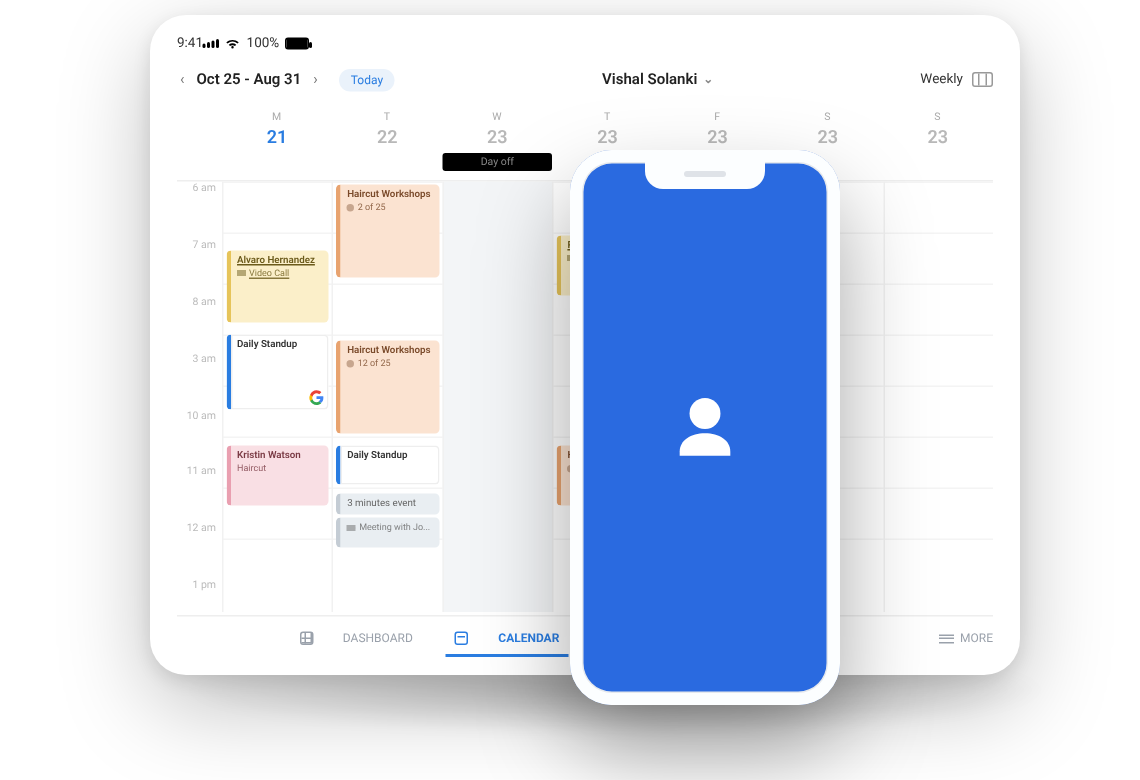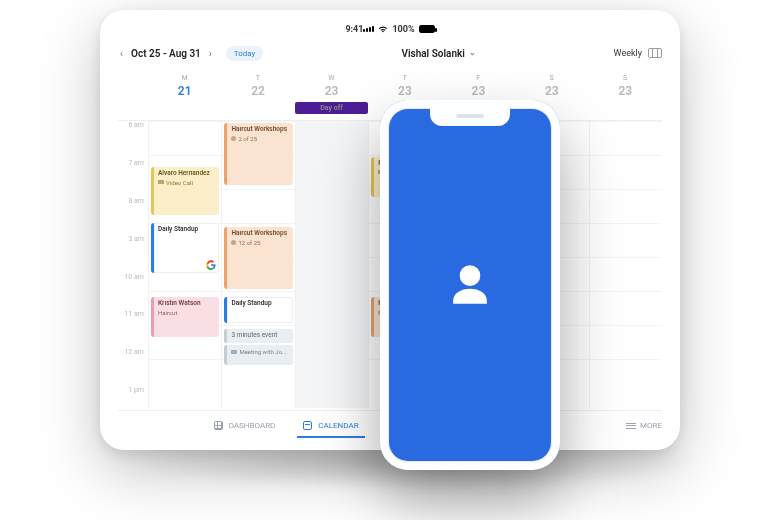--- a/index.html
+++ b/index.html
@@ -12,21 +12,21 @@
     left: 100px; top: 10px;
     width: 580px; height: 440px;
     background: #fff;
     border-radius: 24px;
     box-shadow: 0 20px 60px rgba(0,0,0,0.25), 0 4px 12px rgba(0,0,0,0.1);
     padding: 12px 18px 10px 18px;
     display: flex; flex-direction: column;
     font-size: 8px;
     color: #333;
   }
-  .status-bar { display: flex; justify-content: center; align-items: center; height: 14px; font-size: 9px; font-weight: 700; }
+  .status-bar { display: flex; justify-content: flex-start; align-items: center; height: 14px; font-size: 9px; font-weight: 400; }
   .status-right { display: flex; align-items: center; gap: 4px; }
   .sig-dots { display: flex; gap: 1px; align-items: flex-end; }
   .sig-dots span { width: 2px; background: #000; border-radius:1px; display:block; }
   .sig-dots span:nth-child(1){height:3px}
   .sig-dots span:nth-child(2){height:4px}
   .sig-dots span:nth-child(3){height:5px}
   .sig-dots span:nth-child(4){height:6px}
   .wifi-ic { width:10px; height:8px; }
   .batt { width: 16px; height: 8px; border:1px solid #000; border-radius:2px; position:relative; }
   .batt::after { content:""; position:absolute; right:-3px; top:2px; width:2px; height:4px; background:#000; border-radius:1px;}
@@ -43,49 +43,49 @@
   .view-icon { width:14px; height:10px; border:1px solid #999; border-radius:2px; display:flex;}
   .view-icon span{flex:1; border-right:1px solid #999;}
   .view-icon span:last-child{border:none;}
 
   .day-header { display:flex; border-bottom:1px solid #eee; margin-top:4px;}
   .time-gutter-h { width:30px; }
   .day-col-h { flex:1; text-align:center; padding:4px 0 6px; }
   .day-col-h .d { font-size:7px; color:#aaa; letter-spacing:0.5px;}
   .day-col-h .n { font-size:12px; font-weight:600; color:#b8b8b8; margin-top:2px;}
   .day-col-h.active .n { color:#2a7de1; }
-  .allday-cell { font-size:7px; background:#4c1d95; color:#888; text-align:center; padding:2px 0; margin-top:4px; border-radius:2px;font-weight:bold; }
+  .allday-cell { font-size:7px; background:#000000; color:#888; text-align:center; padding:2px 0; margin-top:4px; border-radius:2px; }
 
   .grid-wrap { flex:1; display:flex; overflow:hidden; position:relative;}
   .time-gutter { width:30px; display:flex; flex-direction:column;gap:16px; }
   .hour { height:34px; font-size:7px; color:#bbb; text-align:right; padding-right:4px; }
   .grid { flex:1; position:relative; display:flex; }
   .col { flex:1; position:relative; border-left:1px solid #f1f1f1;}
   .hline { position:absolute; left:0; right:0; height:1px; background:#f4f4f4; }
 
   .evt { position:absolute; left:2px; right:2px; border-radius:3px; padding:3px 4px; font-size:6.5px; line-height:1.2; overflow:hidden; border-left:3px solid transparent;}
   .evt .t { font-weight:600; display:block; margin-bottom:1px; white-space:nowrap; overflow:hidden; text-overflow:ellipsis;}
   .evt .s { font-size:6px; opacity:0.8; display:flex; align-items:center; gap:2px;}
   .cam-ic { width:6px; height:4px; background:currentColor; position:relative; display:inline-block; opacity:0.6;}
   .cam-ic::after{content:"";position:absolute; right:-2px; top:0; border:2px solid transparent; border-left-color:currentColor;}
   .ppl-ic { width:5px;height:5px;border-radius:50%;background:currentColor;opacity:0.5;display:inline-block;}
 
   .c-pink  { background:#f6d6da; border-left-color:#e07b8b; color:#7a3a44;}
   .c-peach { background:#fbe3d1; border-left-color:#e8a36f; color:#7a4a2a;}
-  .c-cream { background:#fbefc9; border-left-color:#e6c45a; color:#6b5a1a;}
+  .c-cream { background:#fbefc9; border-left-color:#e6c45a; color:#6b5a1a;text-decoration:underline;}
   .c-blue  { background:#fff; border-left-color:#2a7de1; color:#333; box-shadow:inset 0 0 0 1px #eee;}
   .c-grey  { background:#e9eef2; border-left-color:#c4ccd4; color:#666;}
   .c-lpink { background:#f9dfe4; border-left-color:#e99fb0; color:#7a3a44;}
 
   .g-badge { position:absolute; right:3px; bottom:3px; width:10px;height:10px; }
 
   .bottom-tabs { display:flex; align-items:center; height:30px; border-top:1px solid #eee; margin-top:2px; font-size:8px; color:#9aa1ab; }
   .bt-group { display:flex; gap:28px; margin:0 auto; }
-  .bt { display:flex; align-items:center; gap:6px; padding:6px 0; position:relative;}
-  .bt.active { color:#2a7de1; font-weight:400;}
+  .bt { display:flex; align-items:center; gap:20px; padding:6px 0; position:relative;}
+  .bt.active { color:#2a7de1; font-weight:700;}
   .bt.active::after { content:""; position:absolute; left:-6px; right:-6px; bottom:-2px; height:2px; background:#2a7de1;}
   .bt-more { margin-left:auto; display:flex; align-items:center; gap:4px; color:#9aa1ab;}
   .ic-sq { width:9px;height:9px;border:1px solid currentColor; border-radius:2px; display:flex; flex-wrap:wrap;}
   .ic-sq span{width:50%;height:50%;border-right:0.5px solid currentColor;border-bottom:0.5px solid currentColor;}
   .ic-cal { width:9px;height:9px;border:1px solid currentColor; border-radius:2px; position:relative;}
   .ic-cal::before{content:"";position:absolute;top:2px;left:1px;right:1px;height:1px;background:currentColor;}
   .ic-bell { width:8px;height:8px;border:1px solid currentColor;border-radius:4px 4px 0 0;border-bottom:none;position:relative;}
   .ic-bell::after{content:"";position:absolute;bottom:-2px;left:-1px;right:-1px;height:1px;background:currentColor;}
   .ic-ham { width:10px; display:flex; flex-direction:column; gap:1.5px;}
   .ic-ham span{height:1px;background:currentColor;}

